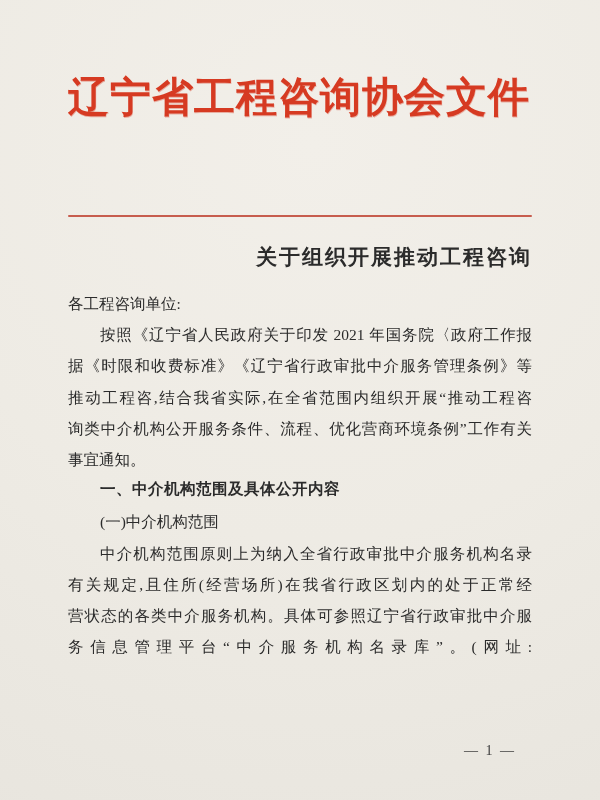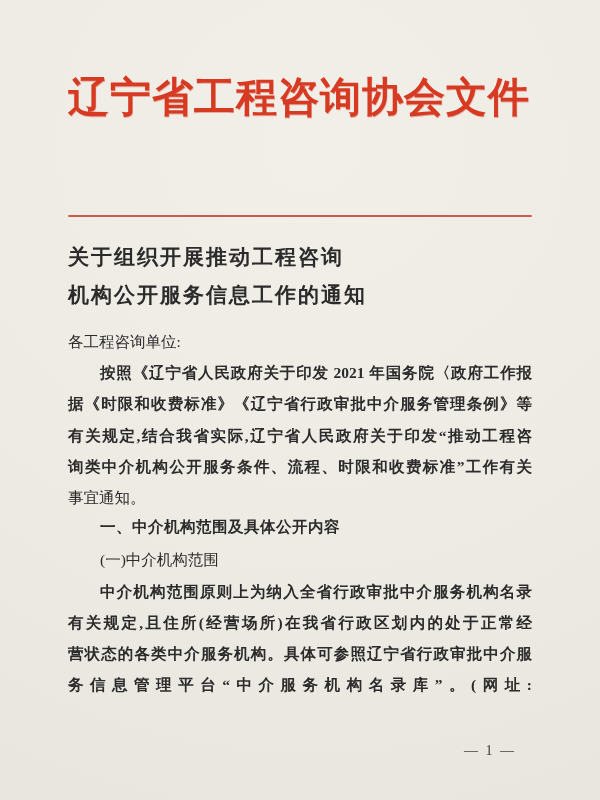--- a/index.html
+++ b/index.html
@@ -25,35 +25,35 @@
     text-shadow: 0.5px 0.5px 0 rgba(214,58,34,0.35);
   }
   .red-line {
     height: 2px;
     margin-top: 90px;
     background: var(--divider-red, #c75d4e);
     border-radius: 1px;
   }
   .doc-title {
     margin-top: 21px;
-    text-align: left;
+    text-align: right;
     font-weight: bold;
     font-size: 21px;
     line-height: 38px;
     letter-spacing: 2px;
   }
   .body-text {
     margin-top: 12px;
     font-size: 15.5px;
     line-height: 31.2px;
     text-align: justify;
     text-justify: inter-character;
   }
   .line { text-align: justify; }
-  .line.fill { text-align-last: justify; font-weight: bold; }
+  .line.fill { text-align-last: justify; }
   .line.start { text-align-last: left; }
   .line.indent { padding-left: 32px; }
   .line.heading {
     font-family: Liberation Mono, monospace;
     font-weight: bold;
     letter-spacing: 0.5px;
   }
   .page-number {
     position: absolute;
     top: 743px;
@@ -68,29 +68,28 @@
 
 <div class="page">
   <div class="content">
 
     <div class="doc-header">辽宁省工程咨询协会文件</div>
 
     <div class="red-line"></div>
 
     <div class="doc-title">
       <div>关于组织开展推动工程咨询</div>
-      <div>机构公开服务信息工作的通知</div>
     </div>
 
     <div class="body-text">
       <div class="line start">各工程咨询单位:</div>
       <div class="line fill indent">按照《辽宁省人民政府关于印发 2021 年国务院〈政府工作报</div>
       <div class="line fill">据《时限和收费标准》《辽宁省行政审批中介服务管理条例》等</div>
-      <div class="line fill">有关规定,结合我省实际,辽宁省人民政府关于印发“推动工程咨</div>
-      <div class="line fill">询类中介机构公开服务条件、流程、时限和收费标准”工作有关</div>
+      <div class="line fill">推动工程咨,结合我省实际,在全省范围内组织开展“推动工程咨</div>
+      <div class="line fill">询类中介机构公开服务条件、流程、优化营商环境条例”工作有关</div>
       <div class="line start">事宜通知。</div>
       <div class="line start indent heading">一、中介机构范围及具体公开内容</div>
       <div class="line start indent">(一)中介机构范围</div>
       <div class="line fill indent">中介机构范围原则上为纳入全省行政审批中介服务机构名录</div>
       <div class="line fill">有关规定,且住所(经营场所)在我省行政区划内的处于正常经</div>
       <div class="line fill">营状态的各类中介服务机构。具体可参照辽宁省行政审批中介服</div>
       <div class="line fill">务信息管理平台“中介服务机构名录库”。(网址:</div>
     </div>
 
   </div>

